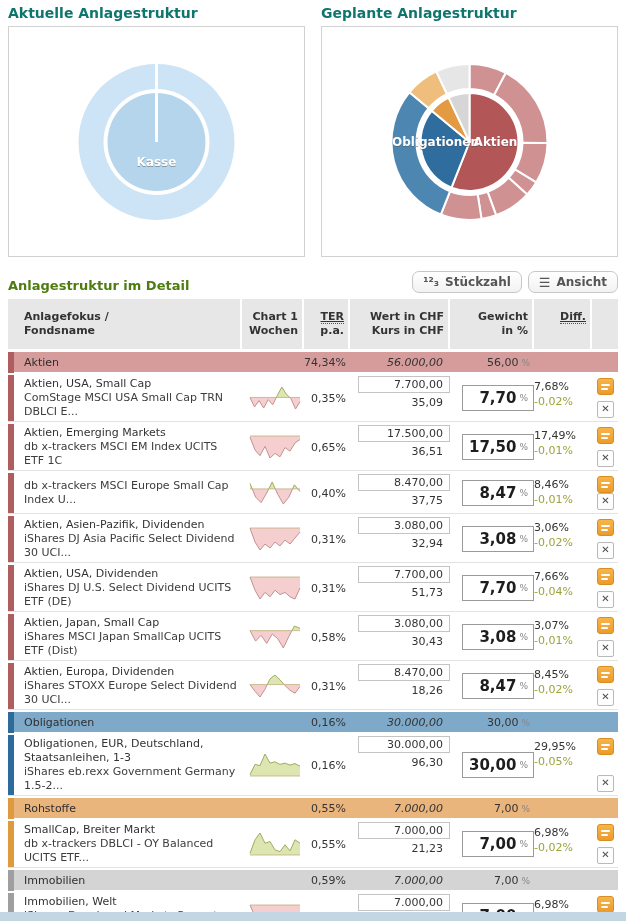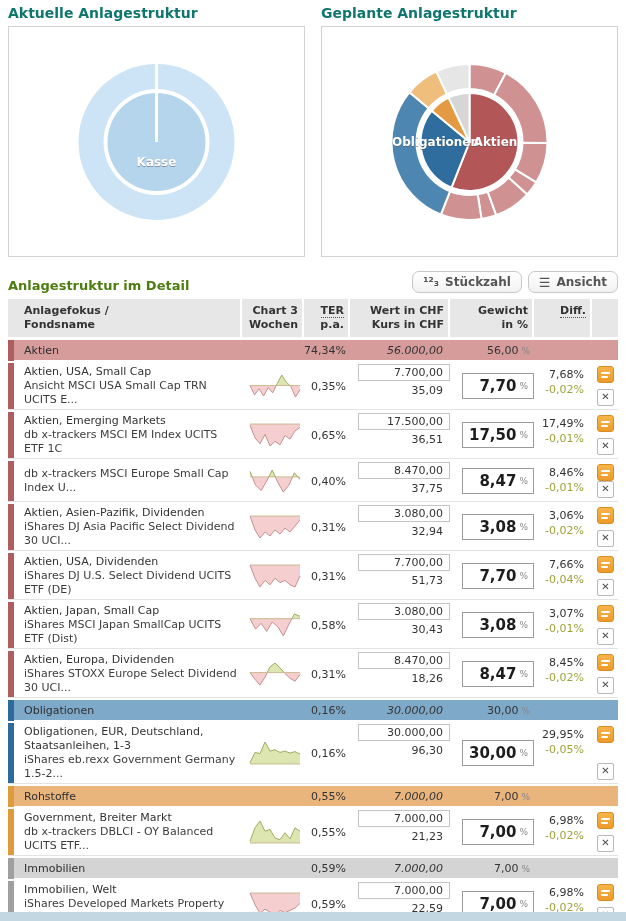--- a/index.html
+++ b/index.html
@@ -18,24 +18,24 @@
   .tbl-btns{display:flex;gap:6px;}
   .tbtn{display:flex;align-items:center;gap:6px;height:22px;padding:0 10px;border:1px solid #c7c7c7;
         border-radius:7px;background:linear-gradient(#ffffff,#f2f2f2);color:#555;font-weight:bold;
         font-size:12px;font-family:inherit;cursor:pointer;}
   .tbtn .ico{font-weight:bold;color:#555;font-size:13px;line-height:1;}
   .tbtn .ico123{font-size:12px;letter-spacing:0;}
   
   .grid{display:grid;grid-template-columns:6px 228px 62px 46px 100px 84px 58px 26px;width:610px;}
   
   .thead{background:#e7e7e7;font-weight:bold;line-height:14px;}
-  .th{padding:5px 4px;text-align:right;border-right:2px solid #fff;}
+  .th{padding:11px 4px;text-align:right;border-right:2px solid #fff;}
   .th.first{text-align:left;padding-left:10px;}
   .th.last{border-right:none;}
-  .dotted{border-bottom:1px dotted #555;}
+  .dotted{border-bottom:1px dotted #555;text-decoration:underline;}
   
   .row{margin-top:3px;position:relative;}
   .bar{background:var(--bar,#ccc);}
   .cat{background:var(--bg,#eee);height:20px;line-height:20px;}
   .cat .c-name{padding-left:10px;color:#2e2e2e;}
   .cat .c-ter,.cat .c-wert,.cat .c-gw{text-align:right;}
   .cat .c-ter{padding-right:4px;}
   .cat .c-wert{padding-right:7px;font-style:italic;}
   .cat .c-gw{padding-right:4px;}
   .fund{background:#fff;min-height:40px;box-shadow:0 1px 0 #e3e3e3;}
@@ -47,21 +47,21 @@
   .c-ter{display:flex;align-items:center;justify-content:flex-end;padding-right:4px;text-align:center;}
   .c-wert{display:flex;flex-direction:column;align-items:flex-end;padding-top:1px;}
   .wert-input{width:92px;height:17px;border:1px solid #c4c4c4;background:#fff;text-align:right;
               padding:0 6px 0 2px;font-family:inherit;font-size:11px;color:#333;box-sizing:border-box;}
   .kurs{margin:3px 7px 0 0;color:#333;text-align:center;}
   .c-gw{display:flex;align-items:center;justify-content:flex-end;}
   .gw-box{width:72px;height:26px;border:1px solid #9b9b9b;background:#fff;display:flex;align-items:center;
           justify-content:flex-end;padding-right:5px;box-sizing:border-box;cursor:text;}
   .gw-val{font-weight:bold;font-size:15px;color:#1d1d1d;}
   .pct{color:#888;font-size:9px;margin-left:3px;}
-  .c-diff{padding:4px 8px 0 0;text-align:right;line-height:15px;}
+  .c-diff{padding:4px 8px 0 0;text-align:left;line-height:15px;}
   .d1{color:#333;}
   .d2.neg{color:#9da33c;}
   .c-act{display:flex;flex-direction:column;align-items:flex-end;justify-content:space-between;padding:3px 4px 3px 0;}
   .btn-bal{width:17px;height:17px;border:1px solid #d98c1f;border-radius:3px;box-sizing:border-box;
            background:linear-gradient(#f7b54a,#ec9b2b);display:flex;flex-direction:column;gap:2px;
            align-items:center;justify-content:center;cursor:pointer;}
   .btn-bal i{display:block;height:2px;background:#fff;border-radius:1px;}
   .btn-bal i.b1{width:9px;}
   .btn-bal i.b2{width:7px;margin-right:2px;}
   .btn-x{width:17px;height:17px;border:1px solid #b9b9b9;border-radius:2px;box-sizing:border-box;background:#fdfdfd;
@@ -126,21 +126,21 @@
       </button>
     </div>
   </div>
 
   <div class="grid thead">
     <div></div>
     <div class="th first">
       <span>Anlagefokus /</span><br><span>Fondsname</span>
     </div>
     <div class="th">
-      <span>Chart 3</span><br><span>Wochen</span>
+      <span>Chart 1</span><br><span>Wochen</span>
     </div>
     <div class="th">
       <span class="dotted">TER</span><br><span>p.a.</span>
     </div>
     <div class="th">
       <span>Wert in CHF</span><br><span>Kurs in CHF</span>
     </div>
     <div class="th">
       <span>Gewicht</span><br><span>in %</span>
     </div>
@@ -162,21 +162,21 @@
           <span class="pct">%</span>
         </div>
     <div></div>
     <div></div>
   </div>
 
   <div class="grid row fund" style="--bar: #ae5e5e;">
     <div class="bar"></div>
     <div class="c-name">
       <div class="focus">Aktien, USA, Small Cap</div>
-      <div class="fname">Ansicht MSCI USA Small Cap TRN UCITS E...</div>
+      <div class="fname">ComStage MSCI USA Small Cap TRN DBLCI E...</div>
     </div>
     <div class="c-spark">
           <svg class="spark" width="54" height="26" viewBox="0 0 54 26">
             <defs>
               <clipPath id="sp0t">
                 <rect x="0" y="0" width="54" height="12.476190476190476"></rect>
               </clipPath>
               <clipPath id="sp0b">
                 <rect x="0" y="12.476190476190476" width="54" height="13.523809523809524"></rect>
               </clipPath>
@@ -580,21 +580,21 @@
           <span>7,00</span>
           <span class="pct">%</span>
         </div>
     <div></div>
     <div></div>
   </div>
 
   <div class="grid row fund" style="--bar: #df9a3e;">
     <div class="bar"></div>
     <div class="c-name">
-      <div class="focus">Government, Breiter Markt</div>
+      <div class="focus">SmallCap, Breiter Markt</div>
       <div class="fname">db x-trackers DBLCI - OY Balanced UCITS ETF...</div>
     </div>
     <div class="c-spark">
           <svg class="spark" width="54" height="26" viewBox="0 0 54 26">
             <defs>
               <clipPath id="sp8t">
                 <rect x="0" y="0" width="54" height="24"></rect>
               </clipPath>
               <clipPath id="sp8b">
                 <rect x="0" y="24" width="54" height="2"></rect>

